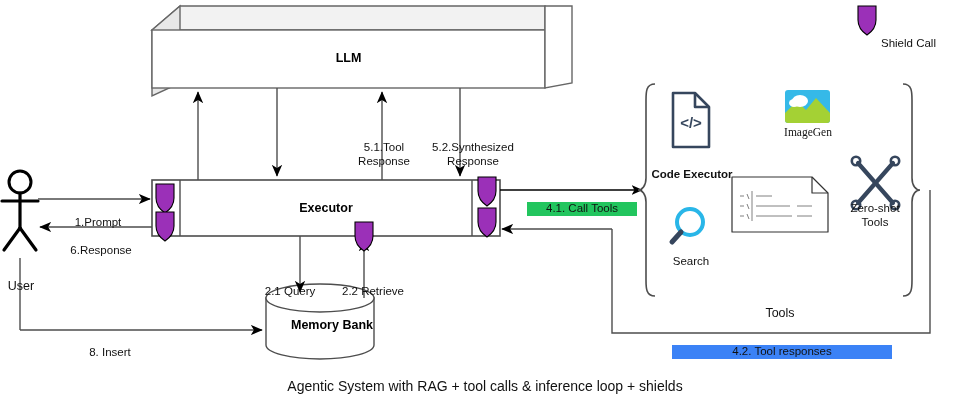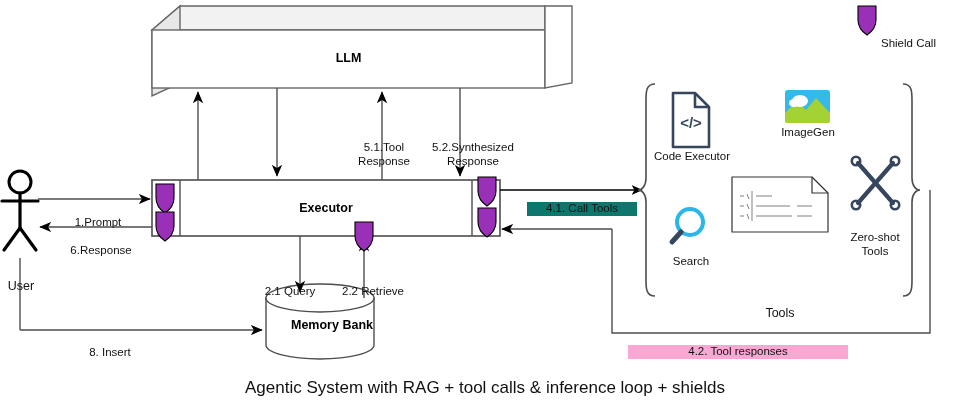--- a/index.html
+++ b/index.html
@@ -4,21 +4,21 @@
 <style>
   html,body{margin:0;padding:0;background:#ffffff;}
   body{width:970px;height:411px;position:relative;overflow:hidden;
        font-family:"Liberation Sans","DejaVu Sans",sans-serif;color:#000;}
   .layer{position:absolute;left:0;top:0;width:970px;height:411px;}
   svg.layer{pointer-events:none;}
   .lbl{position:absolute;font-size:11.5px;line-height:13.5px;color:#111;
        text-align:center;white-space:pre;margin-top:24px;}
   .lbl.b{font-weight:normal;}
   .node-title{position:absolute;font-weight:bold;font-size:12.5px;color:#000;text-align:center;}
-  .caption{position:absolute;font-size:17px;color:#111;text-align:center;width:970px;}
+  .caption{position:absolute;font-size:14px;color:#111;text-align:center;width:970px;}
   .icon-lbl{position:absolute;font-size:11.5px;line-height:13.5px;text-align:center;color:#111;white-space:pre;}
 </style>
 </head>
 <body>
 
 <svg class="layer" viewBox="0 0 970 411">
   <defs>
     <marker id="ah" markerWidth="9" markerHeight="9" refX="8" refY="4.5" orient="auto">
       <path d="M0,0.8 L8.6,4.5 L0,8.2 L2.2,4.5 Z" fill="#4d4d4d"></path>
     </marker>
@@ -170,25 +170,25 @@
   <div class="lbl" style="left:60px;top:322px;width:100px;">8. Insert</div>
 
   <div class="lbl" style="left:336px;top:117px;width:96px;">5.1.Tool
 Response</div>
   <div class="lbl" style="left:414px;top:117px;width:118px;">5.2.Synthesized
 Response</div>
 
   <div class="lbl" style="left:252px;top:261px;width:76px;">2.1 Query</div>
   <div class="lbl" style="left:330px;top:261px;width:86px;">2.2 Retrieve</div>
 
-  <div class="lbl" style="left:527px;top:178px;width:110px;background:#0f766e;">4.1. Call Tools</div>
-  <div class="lbl" style="left:628px;top:321px;width:220px;background:#f9a8d4;">4.2. Tool responses</div>
+  <div class="lbl" style="left:527px;top:178px;width:110px;background:#22c55e;">4.1. Call Tools</div>
+  <div class="lbl" style="left:672px;top:321px;width:220px;background:#3b82f6;">4.2. Tool responses</div>
 
-  <div class="icon-lbl" style="left:637px;top:150px;width:110px;">Code Executor</div>
-  <div class="icon-lbl" style="left:760px;top:126px;width:96px;">ImageGen</div>
-  <div class="icon-lbl" style="left:833px;top:202px;width:84px;margin-top:29px;">Zero-shot
+  <div class="icon-lbl" style="left:637px;top:168px;width:110px;font-weight:bold;">Code Executor</div>
+  <div class="icon-lbl" style="left:760px;top:126px;width:96px;font-family:Liberation Serif, serif;">ImageGen</div>
+  <div class="icon-lbl" style="left:833px;top:202px;width:84px;">Zero-shot
 Tools</div>
   <div class="icon-lbl" style="left:655px;top:255px;width:72px;">Search</div>
 
   <div class="lbl" style="left:881px;top:13px;width:90px;text-align:left;">Shield Call</div>
 
   <div class="caption" style="left:0px;top:378px;">Agentic System with RAG + tool calls &amp; inference loop + shields</div>
 </div>
 
 </body></html>

